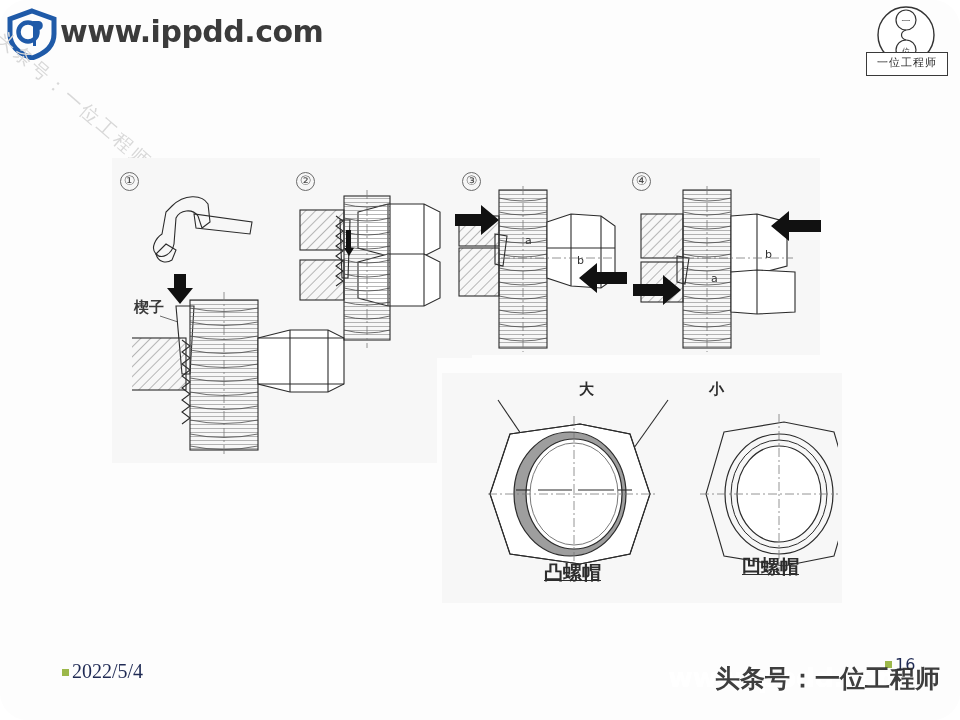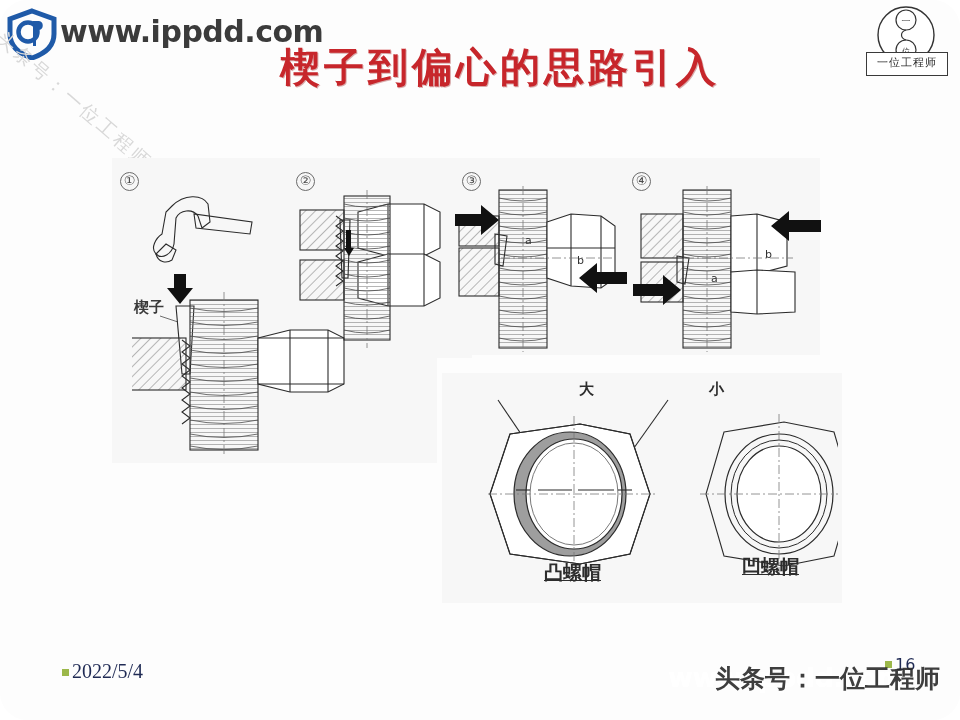--- a/index.html
+++ b/index.html
@@ -116,21 +116,20 @@
 
   <div class="site-logo">
     <svg viewBox="0 0 52 52" width="52" height="52">
       <path d="M26 3 L48 11 V26 C48 39 38 46 26 50 C14 46 4 39 4 26 V11 Z" fill="none" stroke="#1f5aa8" stroke-width="5"></path>
       <circle cx="22" cy="24" r="9.5" fill="none" stroke="#1f5aa8" stroke-width="4.5"></circle>
       <path d="M27 13 H33 C38 13 38 22 33 22 H30 V38 H27 Z" fill="#1f5aa8"></path>
     </svg>
   </div>
   <div class="site-url">www.ippdd.com</div>
 
-  <div class="slide-title">楔子到偏心的思路引入</div>
 
   <div class="brand">
     <svg class="brand-mark" viewBox="0 0 92 62">
       <circle cx="46" cy="31" r="28" fill="#fff" stroke="#333" stroke-width="1.4"></circle>
       <circle cx="46" cy="16" r="10" fill="#fff" stroke="#333" stroke-width="1.2"></circle>
       <circle cx="46" cy="46" r="10" fill="#fff" stroke="#333" stroke-width="1.2"></circle>
       <path d="M46 26 C40 28 40 34 46 36" fill="none" stroke="#333" stroke-width="1.2"></path>
       <text x="46" y="20" font-size="9" text-anchor="middle" fill="#333" font-family="DejaVu Sans, sans-serif">一</text>
       <text x="46" y="50" font-size="8" text-anchor="middle" fill="#333" font-family="DejaVu Sans, sans-serif">位</text>
     </svg>

